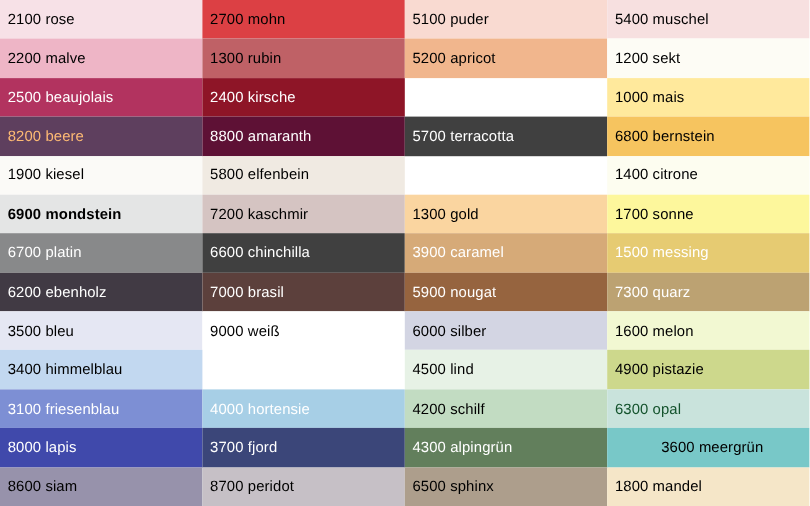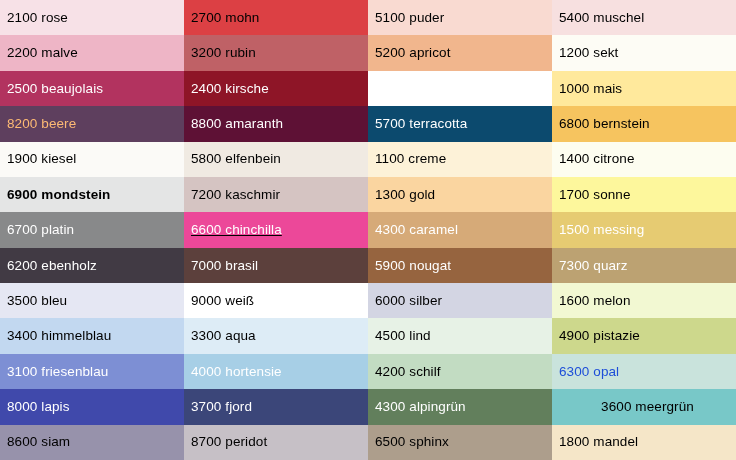--- a/index.html
+++ b/index.html
@@ -71,75 +71,69 @@
     <div class="swatch" style="grid-area: 12 / 1; background-color: rgb(64, 73, 171);">
       <span class="swatch-label" style="color: rgb(255, 255, 255);">8000 lapis</span>
     </div>
     <div class="swatch" style="grid-area: 13 / 1; background-color: rgb(151, 146, 171);">
       <span class="swatch-label" style="color: rgb(0, 0, 0);">8600 siam</span>
     </div>
     <div class="swatch" style="grid-area: 1 / 2; background-color: rgb(220, 64, 68);">
       <span class="swatch-label" style="color: rgb(0, 0, 0);">2700 mohn</span>
     </div>
     <div class="swatch" style="grid-area: 2 / 2; background-color: rgb(191, 97, 102);">
-      <span class="swatch-label" style="color: rgb(0, 0, 0);">3200 rubin</span>
+      <span class="swatch-label" style="color: rgb(0, 0, 0);">1300 rubin</span>
     </div>
     <div class="swatch" style="grid-area: 3 / 2; background-color: rgb(142, 21, 39);">
       <span class="swatch-label" style="color: rgb(255, 255, 255);">2400 kirsche</span>
     </div>
     <div class="swatch" style="grid-area: 4 / 2; background-color: rgb(94, 17, 53);">
       <span class="swatch-label" style="color: rgb(255, 255, 255);">8800 amaranth</span>
     </div>
     <div class="swatch" style="grid-area: 5 / 2; background-color: rgb(240, 234, 226);">
       <span class="swatch-label" style="color: rgb(0, 0, 0);">5800 elfenbein</span>
     </div>
     <div class="swatch" style="grid-area: 6 / 2; background-color: rgb(213, 196, 194);">
       <span class="swatch-label" style="color: rgb(0, 0, 0);">7200 kaschmir</span>
     </div>
-    <div class="swatch" style="grid-area: 7 / 2; background-color: #ec4899; text-decoration: underline;">
+    <div class="swatch" style="grid-area: 7 / 2; background-color: #404040;">
       <span class="swatch-label" style="color: rgb(255, 255, 255);">6600 chinchilla</span>
     </div>
     <div class="swatch" style="grid-area: 8 / 2; background-color: rgb(92, 64, 60);">
       <span class="swatch-label" style="color: rgb(255, 255, 255);">7000 brasil</span>
     </div>
     <div class="swatch" style="grid-area: 9 / 2; background-color: rgb(255, 255, 255);">
       <span class="swatch-label" style="color: rgb(0, 0, 0);">9000 weiß</span>
-    </div>
-    <div class="swatch" style="grid-area: 10 / 2; background-color: rgb(221, 236, 246);">
-      <span class="swatch-label" style="color: rgb(0, 0, 0);">3300 aqua</span>
     </div>
     <div class="swatch" style="grid-area: 11 / 2; background-color: rgb(167, 207, 230);">
       <span class="swatch-label" style="color: rgb(255, 255, 255);">4000 hortensie</span>
     </div>
     <div class="swatch" style="grid-area: 12 / 2; background-color: rgb(59, 70, 121);">
       <span class="swatch-label" style="color: rgb(255, 255, 255);">3700 fjord</span>
     </div>
     <div class="swatch" style="grid-area: 13 / 2; background-color: rgb(198, 192, 198);">
       <span class="swatch-label" style="color: rgb(0, 0, 0);">8700 peridot</span>
     </div>
     <div class="swatch" style="grid-area: 1 / 3; background-color: rgb(249, 218, 209);">
       <span class="swatch-label" style="color: rgb(0, 0, 0);">5100 puder</span>
     </div>
     <div class="swatch" style="grid-area: 2 / 3; background-color: rgb(241, 182, 141);">
       <span class="swatch-label" style="color: rgb(0, 0, 0);">5200 apricot</span>
     </div>
     <div class="swatch" style="grid-area: 3 / 3; background-color: rgb(201, 83, 47); margin-top: 40px;">
       <span class="swatch-label" style="color: rgb(255, 255, 255);">4400 bronze</span>
     </div>
-    <div class="swatch" style="grid-area: 4 / 3; background-color: #0c4a6e;">
+    <div class="swatch" style="grid-area: 4 / 3; background-color: #404040;">
       <span class="swatch-label" style="color: rgb(255, 255, 255);">5700 terracotta</span>
-    </div>
-    <div class="swatch" style="grid-area: 5 / 3; background-color: rgb(253, 242, 216);">
-      <span class="swatch-label" style="color: rgb(0, 0, 0);">1100 creme</span>
     </div>
     <div class="swatch" style="grid-area: 6 / 3; background-color: rgb(250, 213, 160);">
       <span class="swatch-label" style="color: rgb(0, 0, 0);">1300 gold</span>
     </div>
     <div class="swatch" style="grid-area: 7 / 3; background-color: rgb(214, 170, 120);">
-      <span class="swatch-label" style="color: rgb(255, 255, 255);">4300 caramel</span>
+      <span class="swatch-label" style="color: rgb(255, 255, 255);">3900 caramel</span>
     </div>
     <div class="swatch" style="grid-area: 8 / 3; background-color: rgb(150, 100, 63);">
       <span class="swatch-label" style="color: rgb(255, 255, 255);">5900 nougat</span>
     </div>
     <div class="swatch" style="grid-area: 9 / 3; background-color: rgb(211, 213, 227);">
       <span class="swatch-label" style="color: rgb(0, 0, 0);">6000 silber</span>
     </div>
     <div class="swatch" style="grid-area: 10 / 3; background-color: rgb(231, 242, 230);">
       <span class="swatch-label" style="color: rgb(0, 0, 0);">4500 lind</span>
     </div>
@@ -176,21 +170,21 @@
     <div class="swatch" style="grid-area: 8 / 4; background-color: rgb(188, 162, 114); text-align: right;">
       <span class="swatch-label" style="color: rgb(255, 255, 255);">7300 quarz</span>
     </div>
     <div class="swatch" style="grid-area: 9 / 4; background-color: rgb(242, 248, 210);">
       <span class="swatch-label" style="color: rgb(0, 0, 0);">1600 melon</span>
     </div>
     <div class="swatch" style="grid-area: 10 / 4; background-color: rgb(205, 216, 140);">
       <span class="swatch-label" style="color: rgb(0, 0, 0);">4900 pistazie</span>
     </div>
     <div class="swatch" style="grid-area: 11 / 4; background-color: rgb(201, 227, 220);">
-      <span class="swatch-label" style="color: #1d4ed8;">6300 opal</span>
+      <span class="swatch-label" style="color: #14532d;">6300 opal</span>
     </div>
     <div class="swatch" style="grid-area: 12 / 4; background-color: rgb(120, 200, 200); justify-content: center;">
       <span class="swatch-label" style="color: rgb(0, 0, 0);">3600 meergrün</span>
     </div>
     <div class="swatch" style="grid-area: 13 / 4; background-color: rgb(245, 230, 200);">
       <span class="swatch-label" style="color: rgb(0, 0, 0);">1800 mandel</span>
     </div>
   </div>
 
 </body></html>

